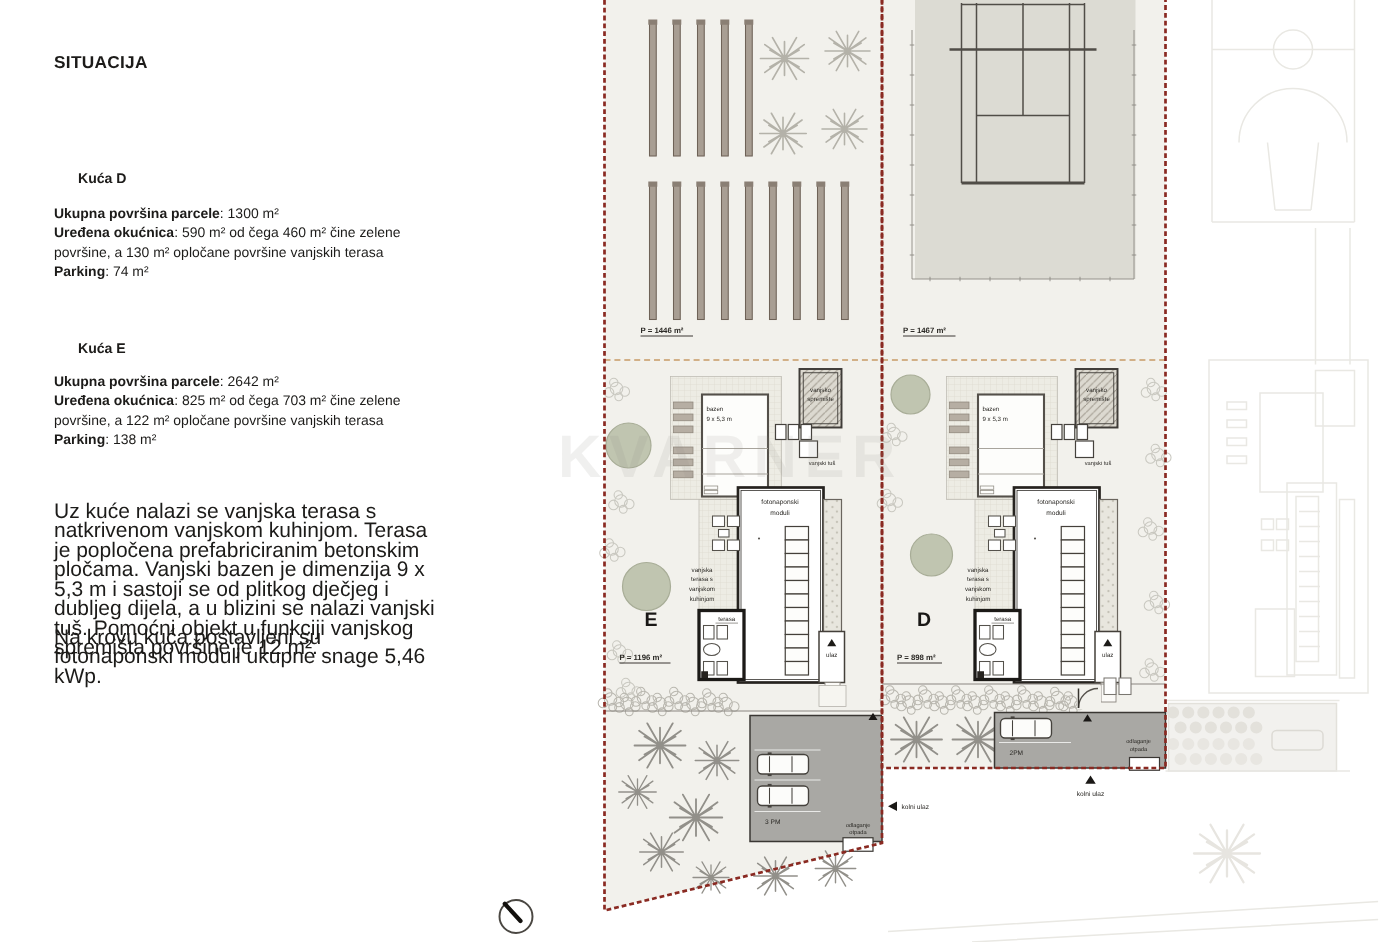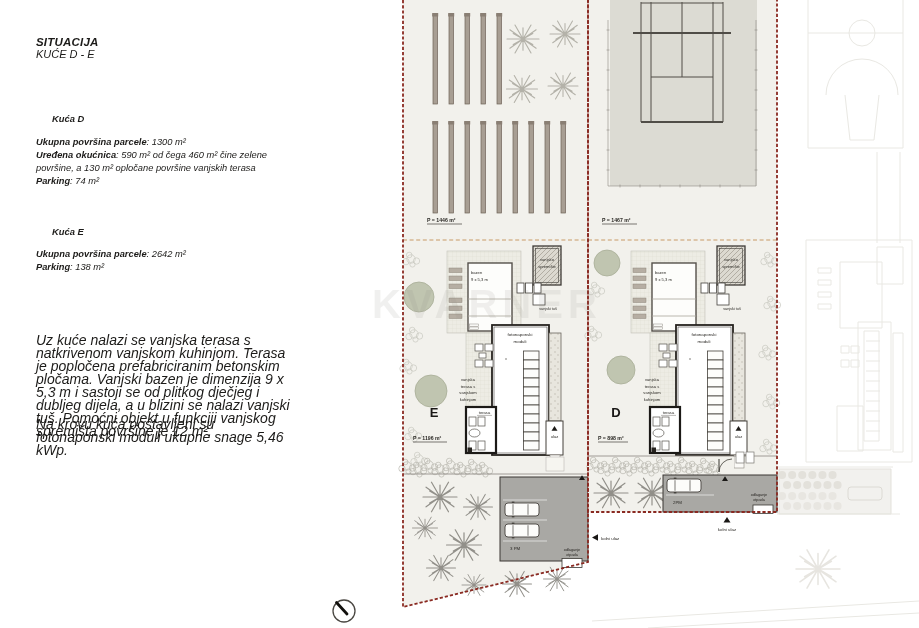--- a/index.html
+++ b/index.html
@@ -1,19 +1,19 @@
 <!DOCTYPE html>
 <html><head>
 <meta charset="utf-8">
 <style>
   html,body{margin:0;padding:0;background:#fff;}
   .stage{position:relative;width:919px;height:628px;background:#ffffff;overflow:hidden;
          font-family:"Liberation Sans",sans-serif;color:#1c1b19;}
   
-  .info{position:absolute;left:0;top:0;width:395px;height:468px;font-style:italic;}
+  .info{position:absolute;left:0;top:0;width:395px;height:468px;}
   .abs{position:absolute;left:36px;width:258px;}
   .title-l1{font-size:11.5px;font-weight:bold;letter-spacing:.2px;}
   .title-l2{font-size:11px;}
   .heading{font-size:9.4px;font-weight:bold;padding-left:16px;}
   .rows{font-size:9.3px;line-height:13px;}
   .rows .b{font-weight:bold;}
   .para{font-size:14px;line-height:13px;}
   
   svg{position:absolute;left:0;top:0;}
   .pl-label{font-family:"Liberation Sans",sans-serif;fill:#2b2925;}
@@ -388,33 +388,33 @@
       <circle cx="344" cy="611" r="11" fill="none" stroke="#4a4742" stroke-width="1.3"></circle>
       <line x1="336.5" y1="602.5" x2="347" y2="614" stroke="#12100d" stroke-width="2.8" stroke-linecap="round"></line>
     </g>
 
     <text class="wm" x="372" y="318">KVARNER</text>
   </svg>
 
   <div class="info">
     <div class="abs" style="top:36px">
       <div class="title-l1">SITUACIJA</div>
-      <div class="title-l2">KUĆE D - E</div>
     </div>
 
     <div class="abs heading" style="top:113px">Kuća D</div>
     <div class="abs rows" style="top:136px">
       <div><span class="b">Ukupna površina parcele</span><span>: 1300 m²</span></div>
       <div><span class="b">Uređena okućnica</span><span>: 590 m² od čega 460 m² čine zelene površine, a 130 m² opločane površine vanjskih terasa</span></div>
       <div><span class="b">Parking</span><span>: 74 m²</span></div>
     </div>
 
     <div class="abs heading" style="top:226px">Kuća E</div>
     <div class="abs rows" style="top:248px">
       <div><span class="b">Ukupna površina parcele</span><span>: 2642 m²</span></div>
+      <div><span class="b">Uređena okućnica</span><span>: 825 m² od čega 703 m² čine zelene površine, a 122 m² opločane površine vanjskih terasa</span></div>
       <div><span class="b">Parking</span><span>: 138 m²</span></div>
     </div>
 
     <div class="abs para" style="top:334px">Uz kuće nalazi se vanjska terasa s natkrivenom vanjskom kuhinjom. Terasa je popločena prefabriciranim betonskim pločama. Vanjski bazen je dimenzija 9 x 5,3 m i sastoji se od plitkog dječjeg i dubljeg dijela, a u blizini se nalazi vanjski tuš. Pomoćni objekt u funkciji vanjskog spremišta površine je 12 m².</div>
     <div class="abs para" style="top:418px">Na krovu kuća postavljeni su fotonaponski moduli ukupne snage 5,46 kWp.</div>
   </div>
 
 </div>
 
 </body></html>

